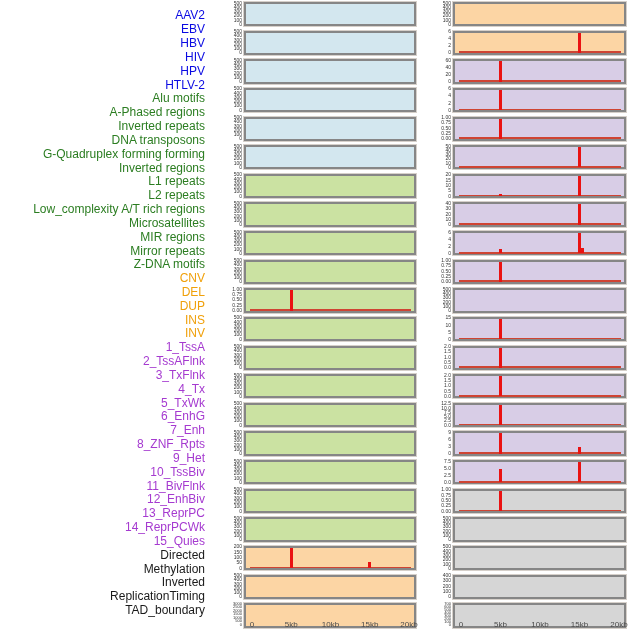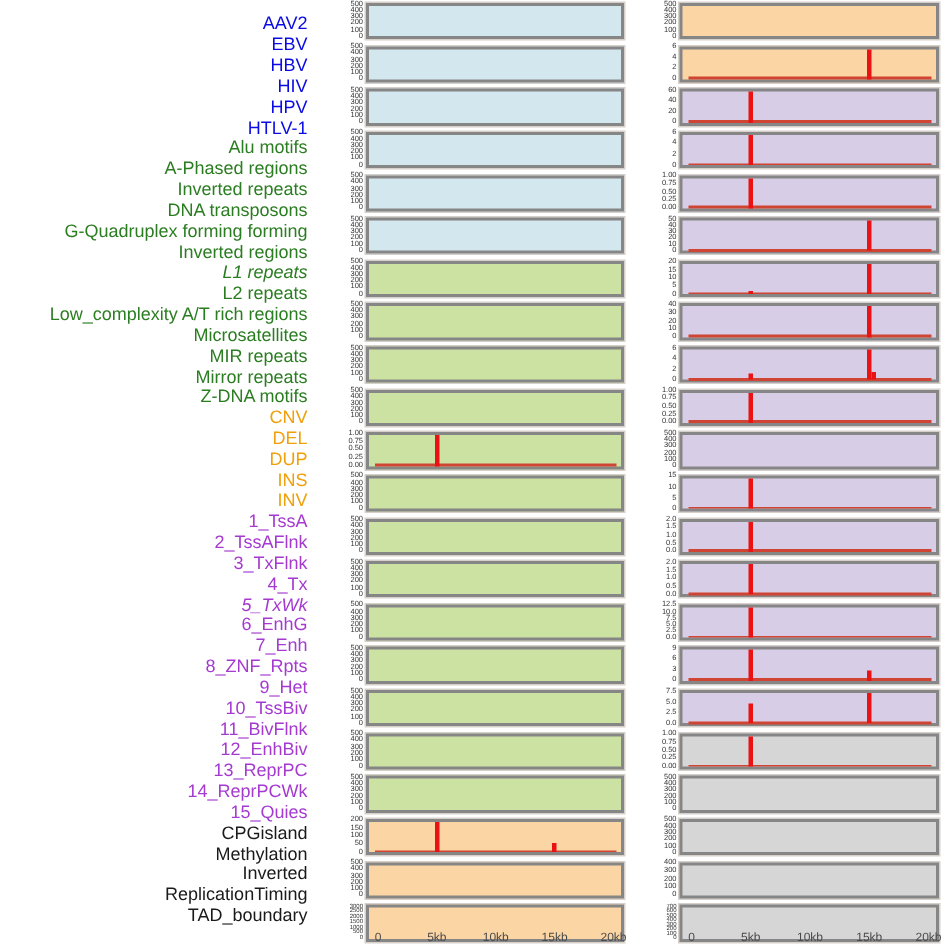--- a/index.html
+++ b/index.html
@@ -20,55 +20,55 @@
 </head>
 <body>
 
 <div id="figure">
   <div id="labels">
       <div class="row-label" style="top: 8.4px; color: rgb(10, 10, 226);">AAV2</div>
       <div class="row-label" style="top: 22.23px; color: rgb(10, 10, 226);">EBV</div>
       <div class="row-label" style="top: 36.06px; color: rgb(10, 10, 226);">HBV</div>
       <div class="row-label" style="top: 49.89px; color: rgb(10, 10, 226);">HIV</div>
       <div class="row-label" style="top: 63.72px; color: rgb(10, 10, 226);">HPV</div>
-      <div class="row-label" style="top: 77.55px; color: rgb(10, 10, 226);">HTLV-1</div>
+      <div class="row-label" style="top: 77.55px; color: rgb(10, 10, 226);">HTLV-2</div>
       <div class="row-label" style="top: 91.38px; color: rgb(43, 125, 33);">Alu motifs</div>
       <div class="row-label" style="top: 105.21px; color: rgb(43, 125, 33);">A-Phased regions</div>
       <div class="row-label" style="top: 119.04px; color: rgb(43, 125, 33);">Inverted repeats</div>
       <div class="row-label" style="top: 132.87px; color: rgb(43, 125, 33);">DNA transposons</div>
       <div class="row-label" style="top: 146.7px; color: rgb(43, 125, 33);">G-Quadruplex forming forming</div>
       <div class="row-label" style="top: 160.53px; color: rgb(43, 125, 33);">Inverted regions</div>
-      <div class="row-label" style="top: 174.36px; color: rgb(43, 125, 33); font-style: italic;">L1 repeats</div>
+      <div class="row-label" style="top: 174.36px; color: rgb(43, 125, 33);">L1 repeats</div>
       <div class="row-label" style="top: 188.19px; color: rgb(43, 125, 33);">L2 repeats</div>
       <div class="row-label" style="top: 202.02px; color: rgb(43, 125, 33);">Low_complexity A/T rich regions</div>
       <div class="row-label" style="top: 215.85px; color: rgb(43, 125, 33);">Microsatellites</div>
-      <div class="row-label" style="top: 229.68px; color: rgb(43, 125, 33);">MIR repeats</div>
+      <div class="row-label" style="top: 229.68px; color: rgb(43, 125, 33);">MIR regions</div>
       <div class="row-label" style="top: 243.51px; color: rgb(43, 125, 33);">Mirror repeats</div>
       <div class="row-label" style="top: 257.34px; color: rgb(43, 125, 33);">Z-DNA motifs</div>
       <div class="row-label" style="top: 271.17px; color: rgb(240, 160, 10);">CNV</div>
       <div class="row-label" style="top: 285px; color: rgb(240, 160, 10);">DEL</div>
       <div class="row-label" style="top: 298.83px; color: rgb(240, 160, 10);">DUP</div>
       <div class="row-label" style="top: 312.66px; color: rgb(240, 160, 10);">INS</div>
       <div class="row-label" style="top: 326.49px; color: rgb(240, 160, 10);">INV</div>
       <div class="row-label" style="top: 340.32px; color: rgb(165, 58, 208);">1_TssA</div>
       <div class="row-label" style="top: 354.15px; color: rgb(165, 58, 208);">2_TssAFlnk</div>
       <div class="row-label" style="top: 367.98px; color: rgb(165, 58, 208);">3_TxFlnk</div>
       <div class="row-label" style="top: 381.81px; color: rgb(165, 58, 208);">4_Tx</div>
-      <div class="row-label" style="top: 395.64px; color: rgb(165, 58, 208); font-style: italic;">5_TxWk</div>
+      <div class="row-label" style="top: 395.64px; color: rgb(165, 58, 208);">5_TxWk</div>
       <div class="row-label" style="top: 409.47px; color: rgb(165, 58, 208);">6_EnhG</div>
       <div class="row-label" style="top: 423.3px; color: rgb(165, 58, 208);">7_Enh</div>
       <div class="row-label" style="top: 437.13px; color: rgb(165, 58, 208);">8_ZNF_Rpts</div>
       <div class="row-label" style="top: 450.96px; color: rgb(165, 58, 208);">9_Het</div>
       <div class="row-label" style="top: 464.79px; color: rgb(165, 58, 208);">10_TssBiv</div>
       <div class="row-label" style="top: 478.62px; color: rgb(165, 58, 208);">11_BivFlnk</div>
       <div class="row-label" style="top: 492.45px; color: rgb(165, 58, 208);">12_EnhBiv</div>
       <div class="row-label" style="top: 506.28px; color: rgb(165, 58, 208);">13_ReprPC</div>
       <div class="row-label" style="top: 520.11px; color: rgb(165, 58, 208);">14_ReprPCWk</div>
       <div class="row-label" style="top: 533.94px; color: rgb(165, 58, 208);">15_Quies</div>
-      <div class="row-label" style="top: 547.77px; color: rgb(26, 26, 26);">CPGisland</div>
+      <div class="row-label" style="top: 547.77px; color: rgb(26, 26, 26);">Directed</div>
       <div class="row-label" style="top: 561.6px; color: rgb(26, 26, 26);">Methylation</div>
       <div class="row-label" style="top: 575.43px; color: rgb(26, 26, 26);">Inverted</div>
       <div class="row-label" style="top: 589.26px; color: rgb(26, 26, 26);">ReplicationTiming</div>
       <div class="row-label" style="top: 603.09px; color: rgb(26, 26, 26);">TAD_boundary</div>
     </div>
   <div id="plots">
       <div class="panel" style="left: 244px; top: 2px; width: 172px; height: 24.3px; background: rgb(211, 231, 239);"></div>
       <div class="ytick" style="left: 210px; top: 0.5px;">500</div>
       <div class="ytick" style="left: 210px; top: 4.76px;">400</div>
       <div class="ytick" style="left: 210px; top: 9.02px;">300</div>

